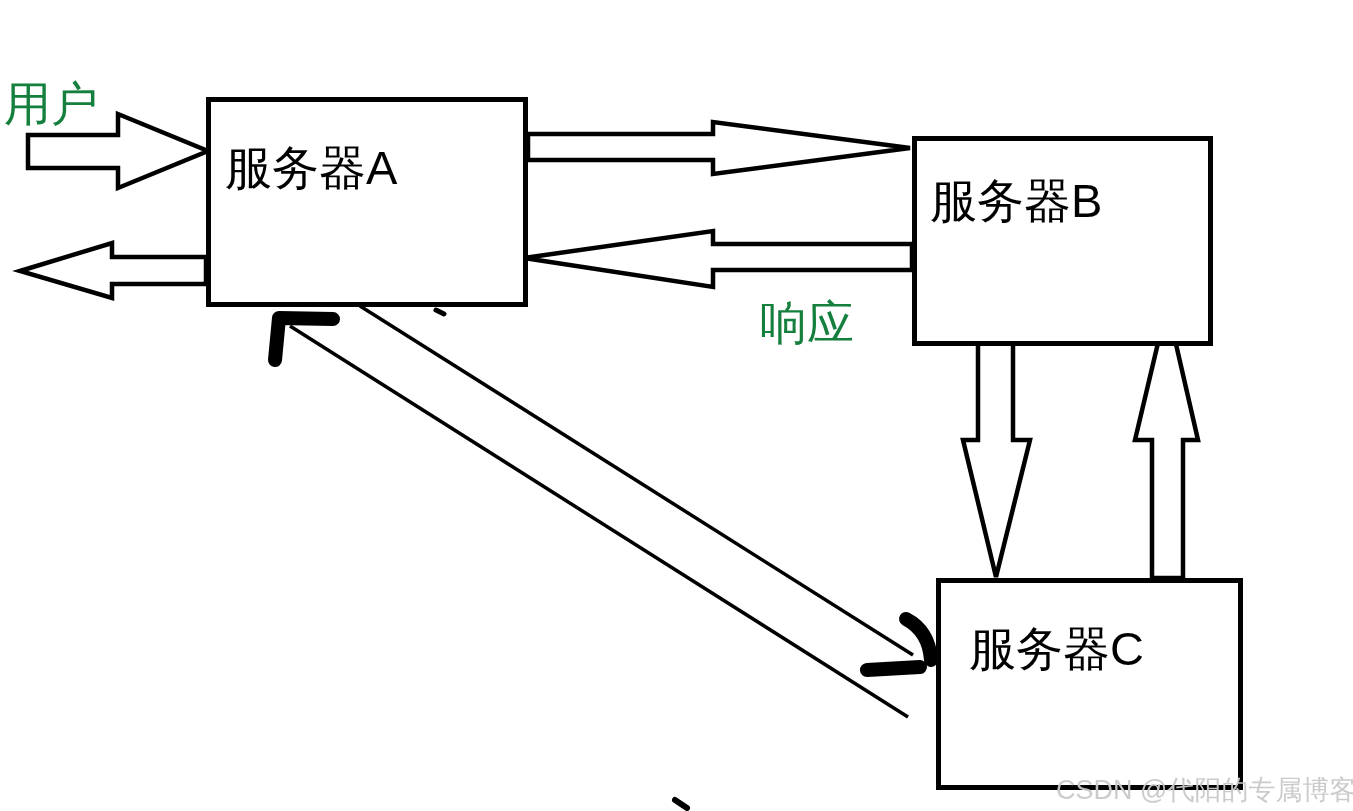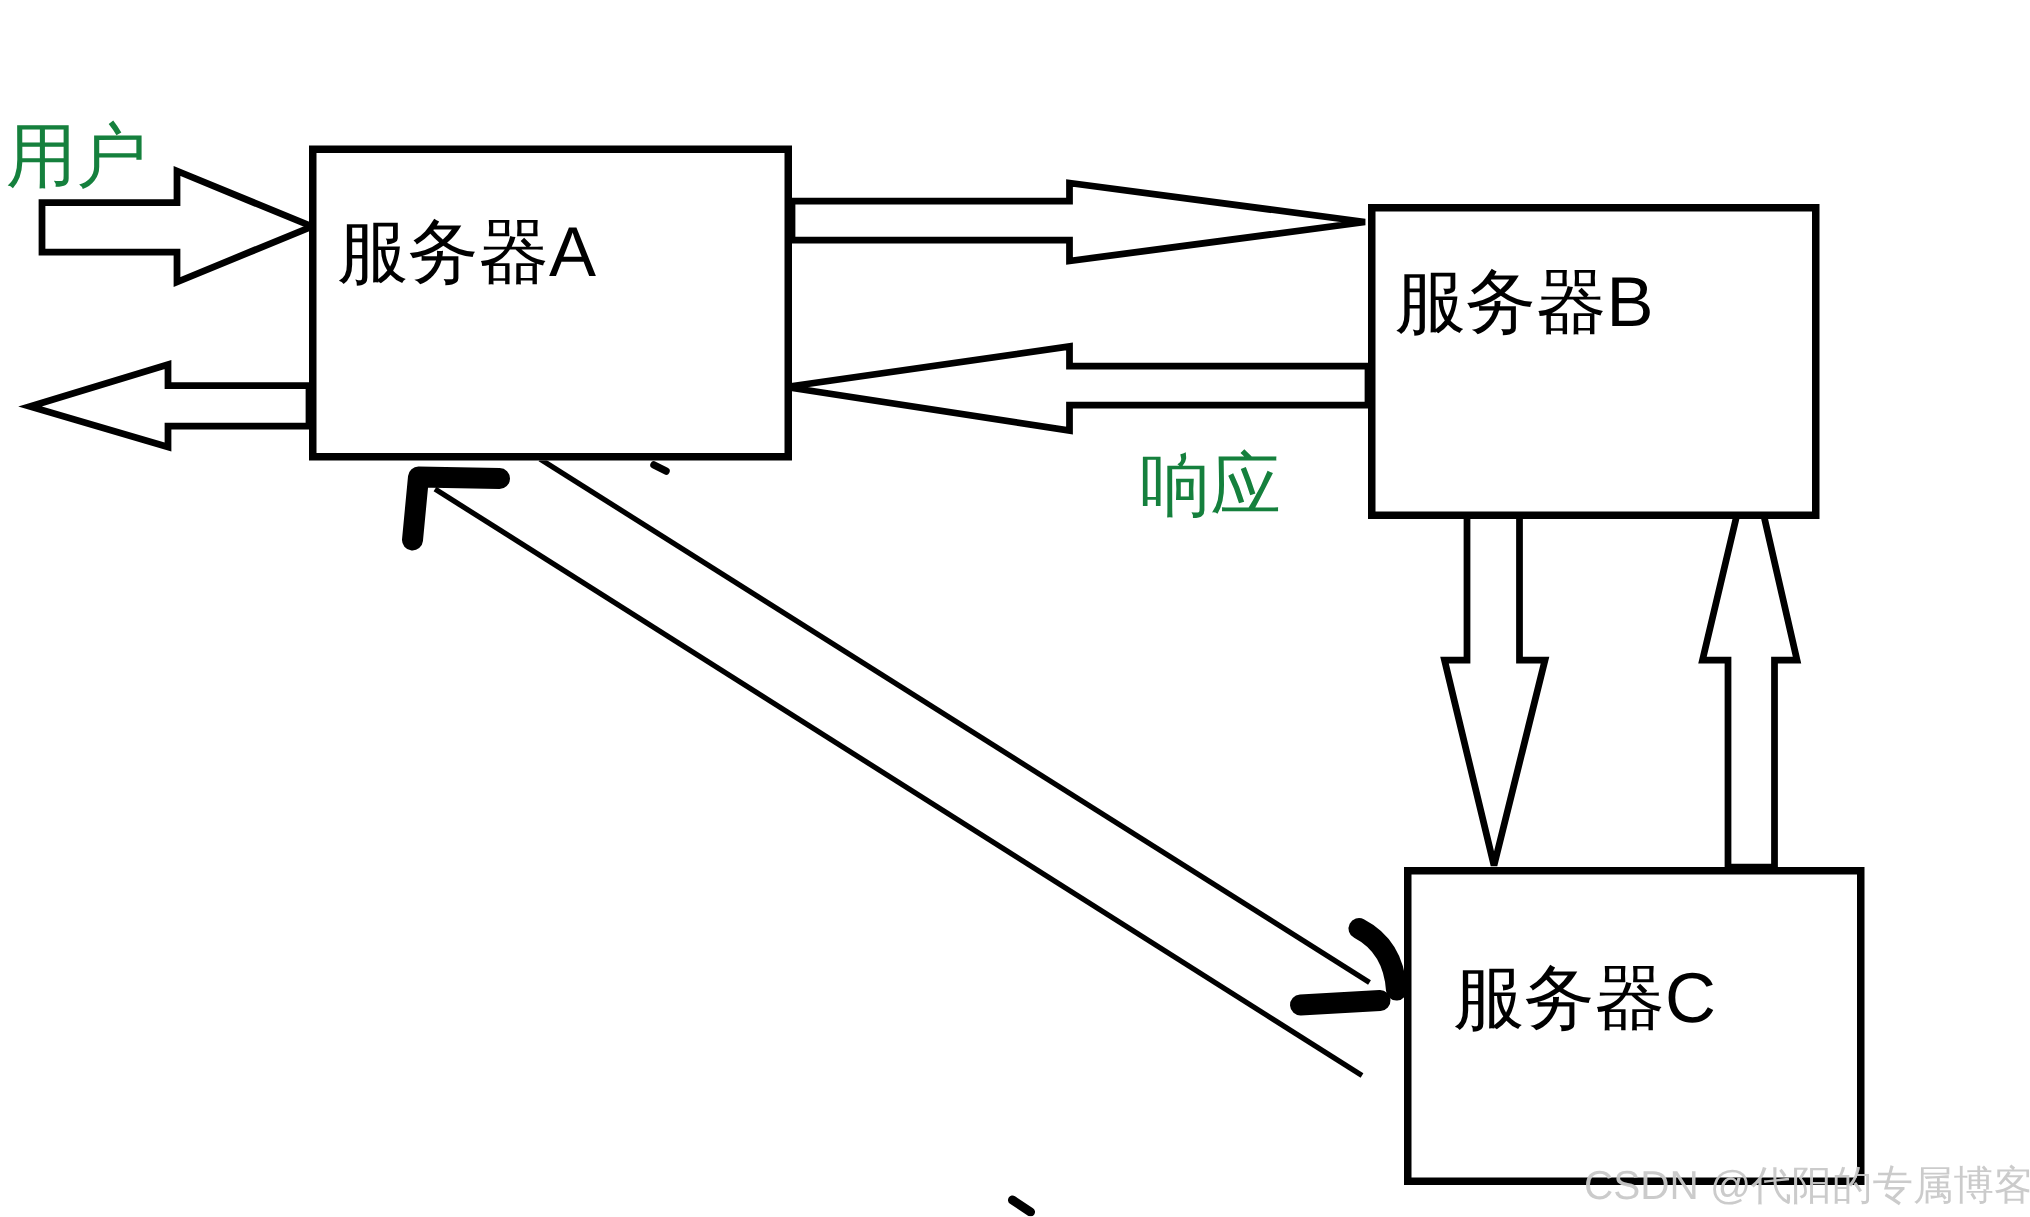--- a/index.html
+++ b/index.html
@@ -34,21 +34,21 @@
     font-size: 47px;
     line-height: 1.1;
     color: #000000;
     white-space: nowrap;
   }
   .box-a { left: 206px; top: 97px; width: 322px; height: 210px; }
   .box-a .box-label { margin: 40px 0 0 14px; }
   .box-b { left: 912px; top: 92px; width: 301px; height: 210px; margin-top: 44px; }
   .box-b .box-label { margin: 34px 0 0 13px; }
   .box-c { left: 936px; top: 578px; width: 307px; height: 212px; }
-  .box-c .box-label { margin: 56px 0 0 28px; }
+  .box-c .box-label { margin: 40px 0 0 28px; }
   .float-label {
     position: absolute;
     font-size: 47px;
     line-height: 1.0;
     color: #15803d;
     white-space: nowrap;
   }
   .label-user { left: 4px; top: 80px; }
   .label-request { left: 606px; top: 74px; }
   .label-response { left: 760px; top: 299px; }

